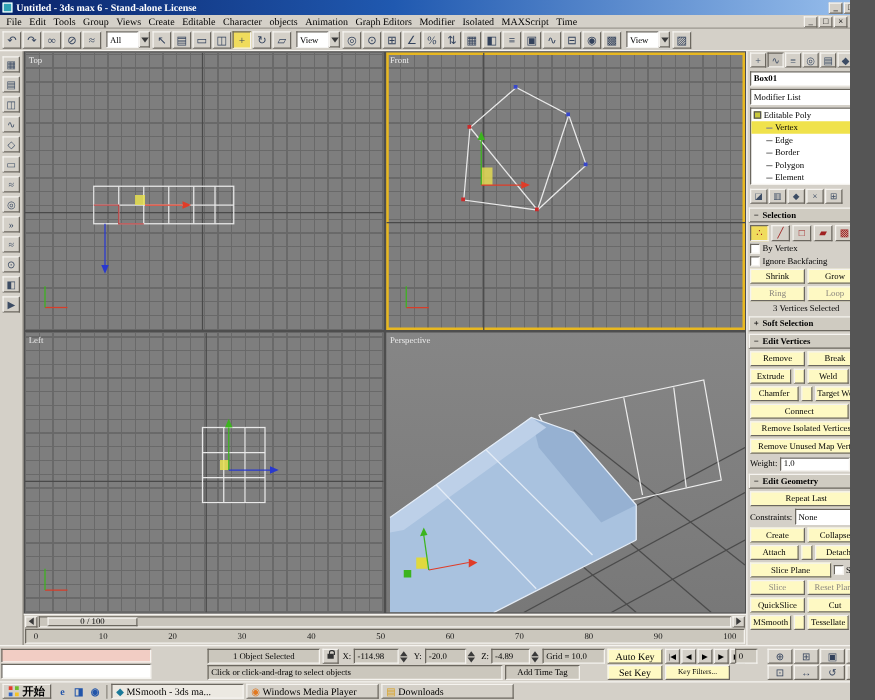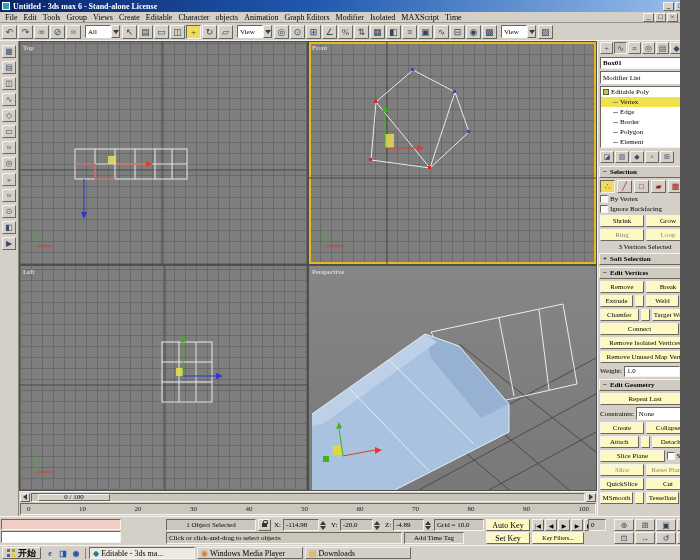--- a/index.html
+++ b/index.html
@@ -679,21 +679,21 @@
 
     <span class="ql-icon">e</span>
         <span class="ql-icon">◨</span>
         <span class="ql-icon">◉</span>
       </span>
     <span class="tdiv"></span>
     <span class="tasks">
 
         <div class="task-btn r">
           <span class="task-ico">◆</span>
-          <span>Editable - 3ds ma...</span>
+          <span>MSmooth - 3ds ma...</span>
         </div>
 
         <div class="task-btn r">
           <span class="task-ico">◉</span>
           <span>Windows Media Player</span>
         </div>
 
         <div class="task-btn r">
           <span class="task-ico">▤</span>
           <span>Downloads</span>

